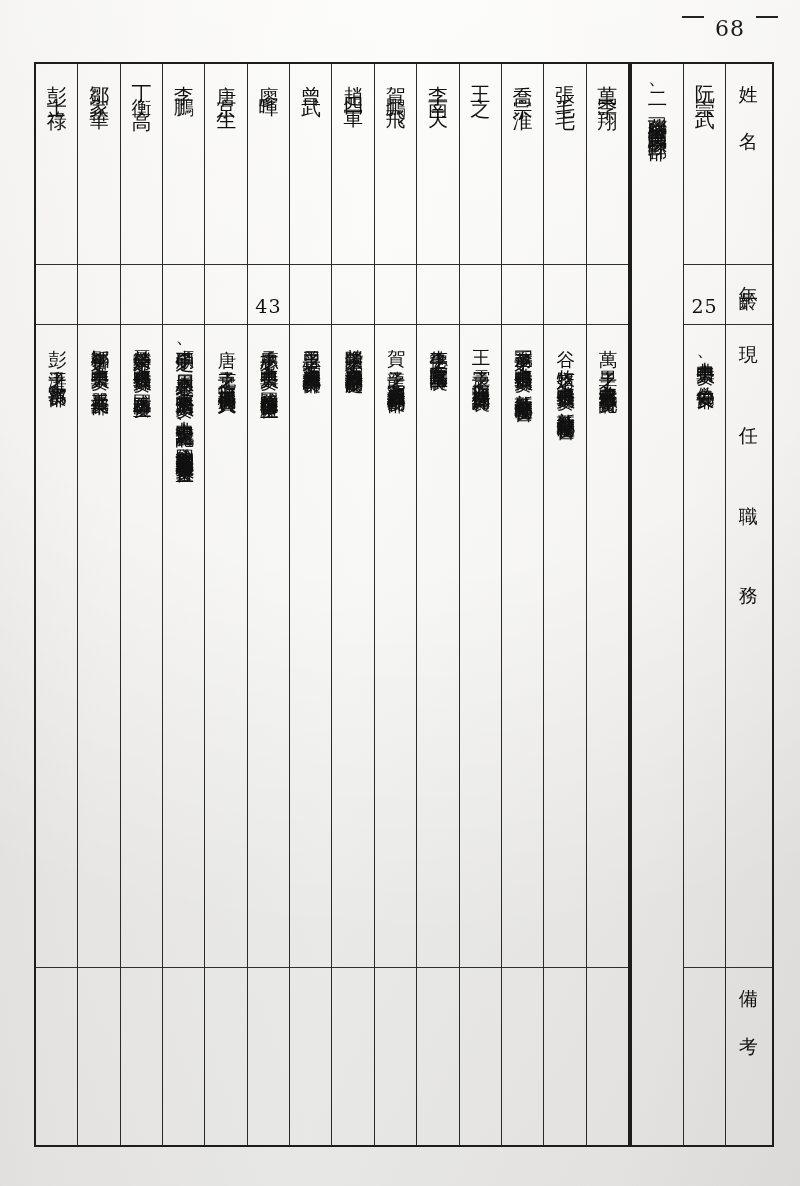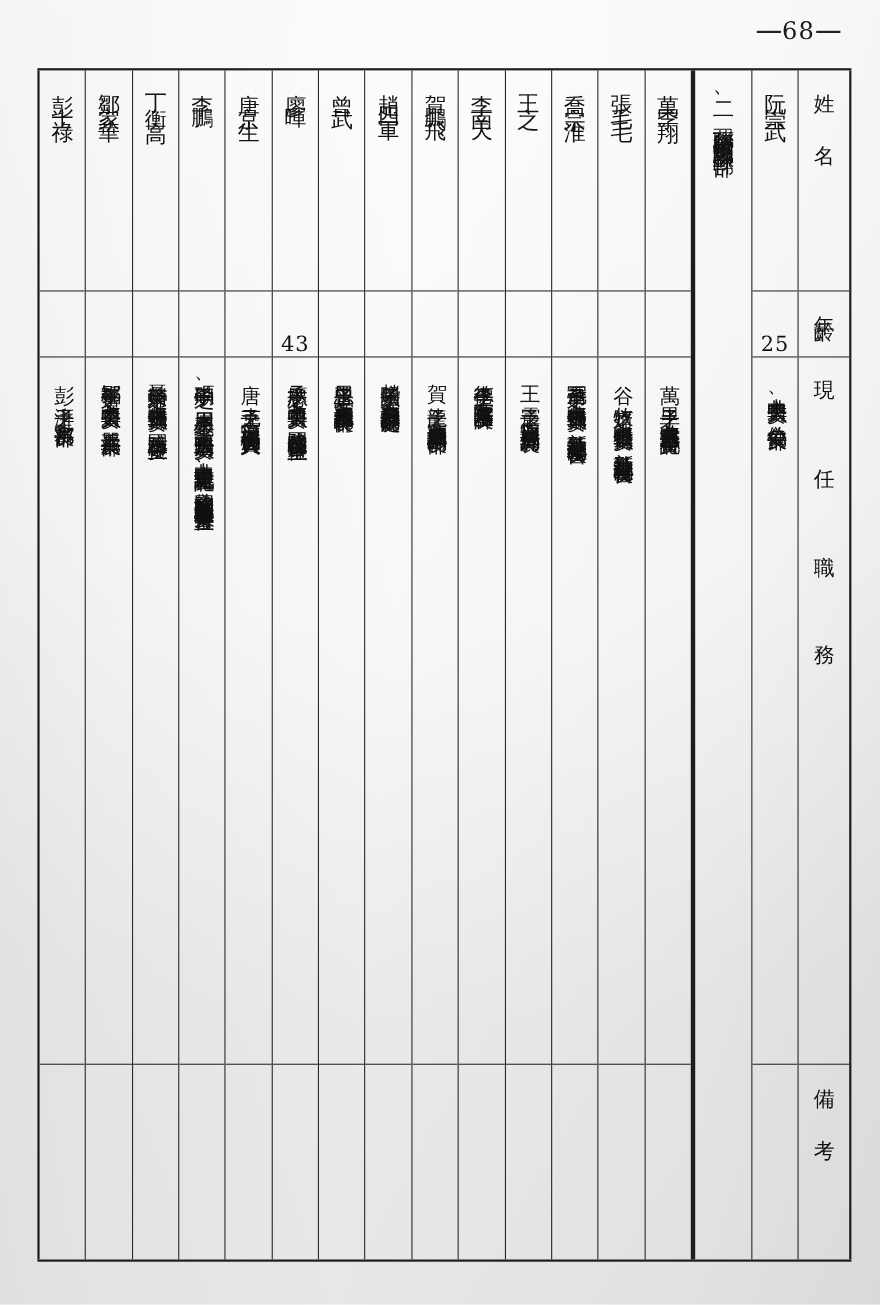--- a/index.html
+++ b/index.html
@@ -29,24 +29,23 @@
     background:
       radial-gradient(120% 80% at 50% 0%, rgba(0,0,0,0.00) 60%, rgba(0,0,0,0.05) 100%),
       linear-gradient(180deg, rgba(255,255,255,0.35), rgba(0,0,0,0.03));
     pointer-events: none;
   }
 
   
   #page-number {
     position: absolute;
     top: 16px;
-    right: 36px;
+    right: 22px;
     display: flex;
-    align-items: center;
-    gap: 1px;
+    gap: 11px;
     font-size: 22px;
     color: #1a1a1a;
     letter-spacing: 1px;
   }
   #page-number .dash {
     display: inline-block;
     width: 22px;
     height: 2px;
     background: #222;
   }
@@ -131,21 +130,21 @@
     font-size: 20px;
     letter-spacing: 12px;
   }
   .age .vtext {
     font-size: 19px;
     letter-spacing: 1px;
     writing-mode: horizontal-tb;
     text-orientation: mixed;
   }
   .age {
-    align-items: flex-end;
+    align-items: center;
     padding-top: 24px;
   }
   .post .vtext {
     font-size: 18.5px;
     letter-spacing: 1px;
     line-height: 1.12;
   }
   .post-inner {
     display: flex;
     flex-direction: column;

